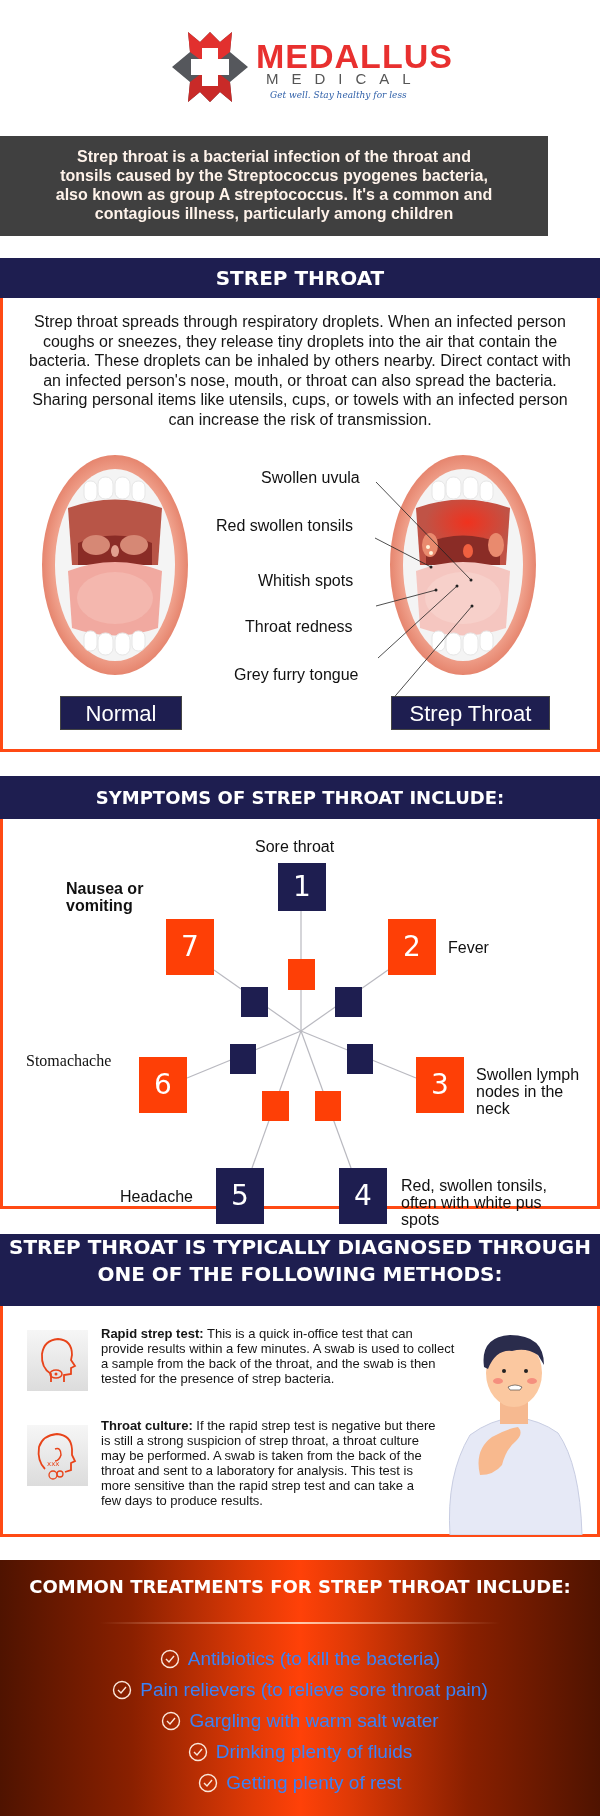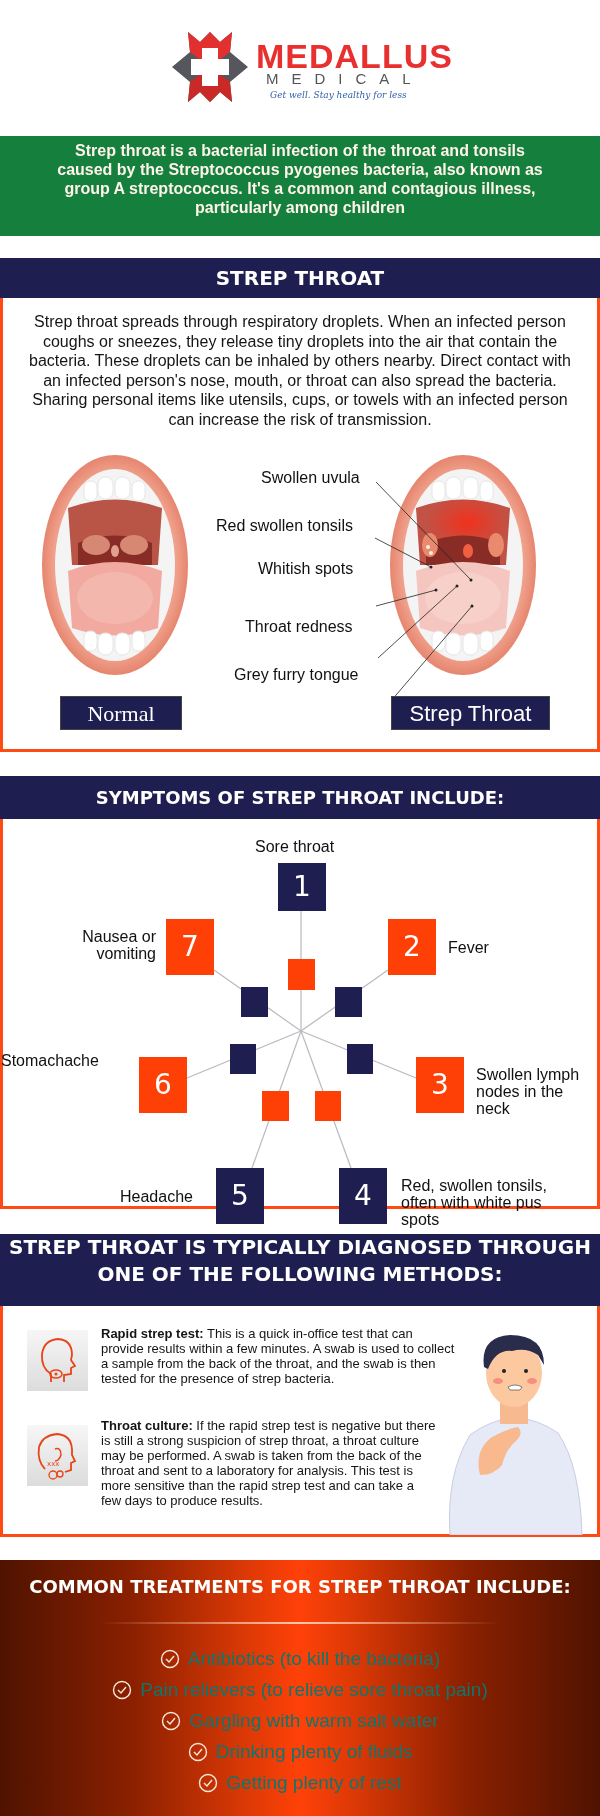--- a/index.html
+++ b/index.html
@@ -4,37 +4,37 @@
 <style>
   * { box-sizing: border-box; margin: 0; padding: 0; }
   html, body { width: 600px; background: #ffffff; }
   body { font-family: "Liberation Sans", "DejaVu Sans", sans-serif; color: #111; position: relative; height: 1816px; overflow: hidden; }
   .abs { position: absolute; }
   .brand-name { left: 256px; top: 37px; font-size: 34px; font-weight: bold; color: #e8302f; letter-spacing: 1px; }
   .brand-sub { left: 266px; top: 70px; font-size: 15px; color: #555; letter-spacing: 13px; }
   .brand-tag { left: 270px; top: 90px; font-size: 9px; font-style: italic; color: #2e5fa8; font-family: "DejaVu Serif", serif; }
 
   
-  .intro { left: 0; top: 136px; width: 600px; height: 100px; background: #15803d; color: #fff3ea; font-size: 16px; font-weight: bold; line-height: 19px; text-align: center; padding: 5px 50px 0; }
+  .intro { left: 0; top: 136px; width: 548px; height: 100px; background: #404040; color: #fff3ea; font-size: 16px; font-weight: bold; line-height: 19px; text-align: center; padding: 11px 50px 0; }
 
   
   .sec-head { left: 0; width: 600px; background: #1e1e50; color: #fff; text-align: center; font-weight: bold; font-family: "DejaVu Sans", sans-serif; }
   .sec-box { left: 0; width: 600px; border: 3px solid #ff4a14; border-top: none; background: #fff; }
 
   .s1-head { top: 258px; height: 40px; font-size: 20px; line-height: 40px; }
   .s1-box { top: 298px; height: 454px; }
   .s1-text { left: 18px; top: 312px; width: 564px; text-align: center; font-size: 16px; line-height: 19.5px; color: #151515; }
 
   .mouth { width: 150px; height: 225px; }
   .mouth-normal { left: 40px; top: 453px; }
   .mouth-strep { left: 388px; top: 453px; }
 
   .anno { font-size: 16px; color: #111; white-space: nowrap; }
   .tag-label { background: #1e1e50; color: #fff; font-size: 22px; text-align: center; line-height: 34px; height: 34px; border: 1px solid #444; }
-  .tag-normal { left: 60px; top: 696px; width: 122px; font-family: Liberation Serif, serif; }
+  .tag-normal { left: 60px; top: 696px; width: 122px; }
   .tag-strep { left: 391px; top: 696px; width: 159px; }
 
   
   .s2-head { top: 776px; height: 43px; font-size: 18px; line-height: 43px; }
   .s2-box { top: 819px; height: 390px; }
   .star-svg { left: 0; top: 819px; width: 600px; height: 390px; }
   .numbox { width: 48px; height: 56px; color: #fff; font-size: 28px; text-align: center; line-height: 56px; font-family: "DejaVu Sans", sans-serif; }
   .nb-navy { background: #1e1e50; }
   .nb-orange { background: #fe3f06; }
   .sym-label { font-size: 16px; line-height: 17px; color: #111; }
@@ -45,21 +45,21 @@
   .diag-icon { width: 61px; height: 61px; background: linear-gradient(180deg, #f6f6f6, #dcdcdc); }
   .diag-text { font-size: 13px; line-height: 15px; color: #151515; width: 355px; }
   .diag-text b { font-weight: bold; text-align: right; }
   .person { left: 440px; top: 1325px; width: 150px; height: 210px; }
 
   
   .s4 { left: 0; top: 1560px; width: 600px; height: 256px; background: linear-gradient(90deg, #4f1300 0%, #8a2000 22%, #e03a06 42%, #ff4108 50%, #e03a06 58%, #8a2000 78%, #4f1300 100%); }
   .s4-title { left: 0; top: 1576px; width: 600px; text-align: center; color: #fff; font-size: 18px; font-weight: bold; font-family: "DejaVu Sans", sans-serif; }
   .s4-rule { left: 100px; top: 1622px; width: 400px; height: 2px; background: linear-gradient(90deg, rgba(255,200,170,0), rgba(255,215,190,.9), rgba(255,200,170,0)); }
   .treat-list { left: 0; top: 1643px; width: 600px; list-style: none; }
-  .treat-item { display: flex; justify-content: center; align-items: center; height: 31px; color: #0f766e; font-size: 19px; }
+  .treat-item { display: flex; justify-content: center; align-items: center; height: 31px; color: #3b82f6; font-size: 19px; }
   .check { width: 20px; height: 20px; margin-right: 8px; flex: none; }
 </style>
 </head>
 <body>
 
 <svg class="abs" style="left:170px;top:30px;" width="80" height="75" viewBox="0 0 80 75">
   <polygon points="18,2 30,12 40,2 50,12 62,2 60,22 78,37 60,52 62,72 50,62 40,72 30,62 18,72 20,52 2,37 20,22" fill="#55575c"></polygon>
   <polygon points="18,2 30,12 40,2 50,12 62,2 60,22 40,37 20,22" fill="#e2302e"></polygon>
   <polygon points="40,37 60,52 62,72 50,62 40,72 30,62 18,72 20,52" fill="#c92a28"></polygon>
   <rect x="32" y="18" width="16" height="38" fill="#fff"></rect>
@@ -144,21 +144,21 @@
   <g fill="#222">
     <circle cx="471" cy="140" r="1.5"></circle>
       <circle cx="431" cy="127" r="1.5"></circle>
       <circle cx="436" cy="150" r="1.5"></circle>
     <circle cx="457" cy="146" r="1.5"></circle>
       <circle cx="472" cy="166" r="1.5"></circle>
   </g>
 </svg>
 <div class="abs anno" style="left:261px;top:469px;">Swollen uvula</div>
 <div class="abs anno" style="left:216px;top:517px;">Red swollen tonsils</div>
-<div class="abs anno" style="left:258px;top:560px;">Whitish spots</div>
+<div class="abs anno" style="left:258px;top:572px;">Whitish spots</div>
 <div class="abs anno" style="left:245px;top:618px;">Throat redness</div>
 <div class="abs anno" style="left:234px;top:666px;">Grey furry tongue</div>
 
 <div class="abs tag-label tag-normal">Normal</div>
 <div class="abs tag-label tag-strep">Strep Throat</div>
 
 <div class="abs sec-head s2-head">SYMPTOMS OF STREP THROAT INCLUDE:</div>
 <div class="abs sec-box s2-box"></div>
 
 <svg class="abs star-svg" viewBox="0 819 600 390">
@@ -188,22 +188,22 @@
 <div class="abs numbox nb-navy" style="left:339px;top:1168px;">4</div>
 <div class="abs numbox nb-navy" style="left:216px;top:1168px;">5</div>
 <div class="abs numbox nb-orange" style="left:139px;top:1057px;">6</div>
 <div class="abs numbox nb-orange" style="left:166px;top:919px;">7</div>
 
 <div class="abs sym-label" style="left:255px;top:838px;">Sore throat</div>
 <div class="abs sym-label" style="left:448px;top:939px;">Fever</div>
 <div class="abs sym-label" style="left:476px;top:1066px;width:120px;">Swollen lymph nodes in the neck</div>
 <div class="abs sym-label" style="left:401px;top:1177px;width:150px;">Red, swollen tonsils, often with white pus spots</div>
 <div class="abs sym-label" style="left:120px;top:1188px;">Headache</div>
-<div class="abs sym-label" style="left:1px;top:1052px;">Stomachache</div>
-<div class="abs sym-label" style="left:66px;top:928px;width:90px;text-align:right;">Nausea or vomiting</div>
+<div class="abs sym-label" style="left:26px;top:1052px;font-family:Liberation Serif, serif;">Stomachache</div>
+<div class="abs sym-label" style="left:66px;top:880px;width:90px;font-weight:bold;">Nausea or vomiting</div>
 
 <div class="abs sec-head s3-head">
   <div>STREP THROAT IS TYPICALLY DIAGNOSED THROUGH</div>
   <div>ONE OF THE FOLLOWING METHODS:</div>
 </div>
 <div class="abs sec-box s3-box"></div>
 
 <div class="abs diag-icon" style="left:27px;top:1330px;">
   <svg width="61" height="61" viewBox="0 0 61 61">
     <path d="M24,52 L24,44 Q14,38 15,24 Q17,10 31,9 Q45,10 45,25 L44,30 L48,36 L44,38 L44,44 L37,45 L37,52" fill="none" stroke="#e8441a" stroke-width="1.8"></path>

